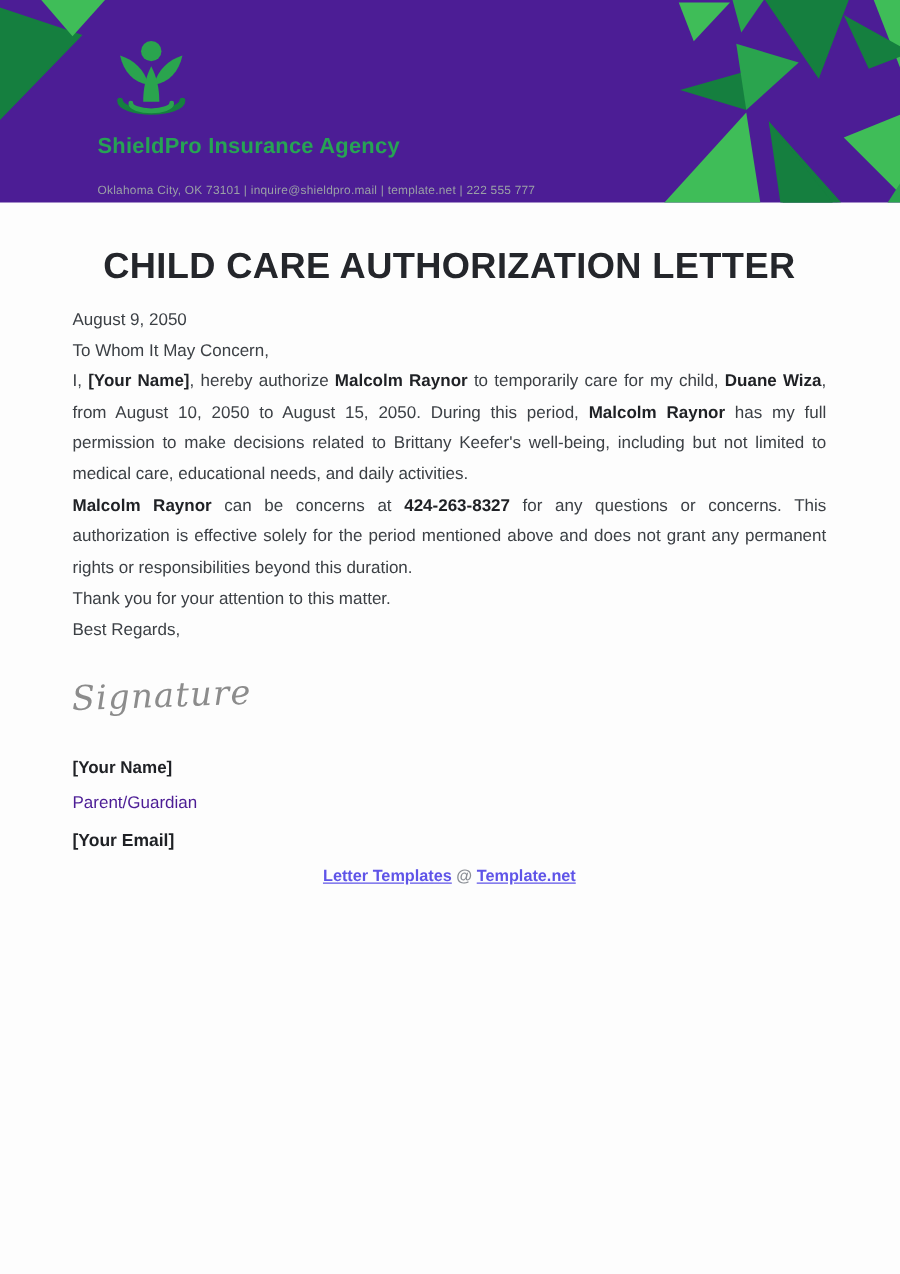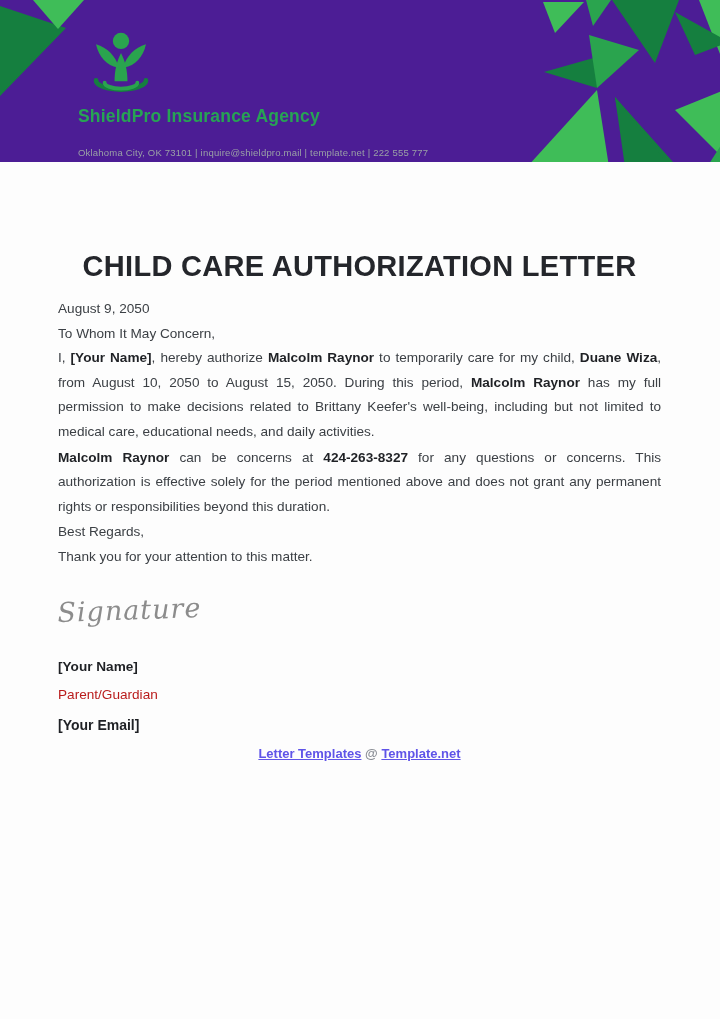--- a/index.html
+++ b/index.html
@@ -28,21 +28,21 @@
     margin-top:20px;
     font-size:9.5px;color:#9aa0a6;letter-spacing:.2px;white-space:nowrap;
   }
 
   
   .letter{
     padding:0 59px 0 58px;
     color:#3c4045;
   }
   .title{
-    margin:87px 0 14px 0;
+    margin:34px 0 14px 0;
     text-align:center;
     font-size:29px;line-height:34px;font-weight:700;color:#24262b;
     letter-spacing:.3px;
   }
   .line, .para{
     font-size:13.6px;line-height:24.6px;margin:0;color:#3c4045;
   }
   .para{text-align:justify;text-justify:inter-word;margin-bottom:1px;}
   .b{font-weight:700;color:#1f2125;}
 
@@ -50,21 +50,21 @@
     margin-top:27px;
     font-family:"DejaVu Serif", serif;
     font-style:italic;
     font-size:27px;line-height:32px;color:#8c8c8c;
     letter-spacing:1px;
     transform:rotate(-2deg);
     transform-origin:left bottom;
     width:fit-content;
   }
   .signer-name{margin-top:28px;font-size:13.6px;line-height:20px;font-weight:700;color:#1f2125;}
-  .signer-role{margin-top:8px;font-size:13.6px;line-height:20px;color:#b91c1c;}
+  .signer-role{margin-top:8px;font-size:13.6px;line-height:20px;color:#4c1d95;}
   .signer-email{margin-top:10px;font-size:14px;line-height:20px;font-weight:700;color:#1f2125;}
 
   .footer{
     margin-top:9px;text-align:center;font-size:13px;line-height:20px;color:#8b8f96;font-weight:bold;
   }
   .footer a{color:#5f54e8;text-decoration:underline;cursor:pointer;}
 </style>
 </head>
 <body>
 
@@ -112,23 +112,23 @@
     <div class="title">CHILD CARE AUTHORIZATION LETTER</div>
 
     <p class="line">August 9, 2050</p>
 
     <p class="line">To Whom It May Concern,</p>
 
     <p class="para"><span>I, </span><span class="b">[Your Name]</span><span>, hereby authorize </span><span class="b">Malcolm Raynor</span><span> to temporarily care for my child, </span><span class="b">Duane Wiza</span><span>, from August 10, 2050 to August 15, 2050. During this period, </span><span class="b">Malcolm Raynor</span><span> has my full permission to make decisions related to Brittany Keefer's well-being, including but not limited to medical care, educational needs, and daily activities.</span></p>
 
     <p class="para"><span class="b">Malcolm Raynor</span><span> can be concerns at </span><span class="b">424-263-8327</span><span> for any questions or concerns. This authorization is effective solely for the period mentioned above and does not grant any permanent rights or responsibilities beyond this duration.</span></p>
 
+    <p class="line">Thank you for your attention to this matter.</p>
+
     <p class="line">Best Regards,</p>
-
-    <p class="line">Thank you for your attention to this matter.</p>
 
     <div class="signature-script">Signature</div>
 
     <div class="signer-name">[Your Name]</div>
 
     <div class="signer-role">Parent/Guardian</div>
 
     <div class="signer-email">[Your Email]</div>
 
     <div class="footer">

